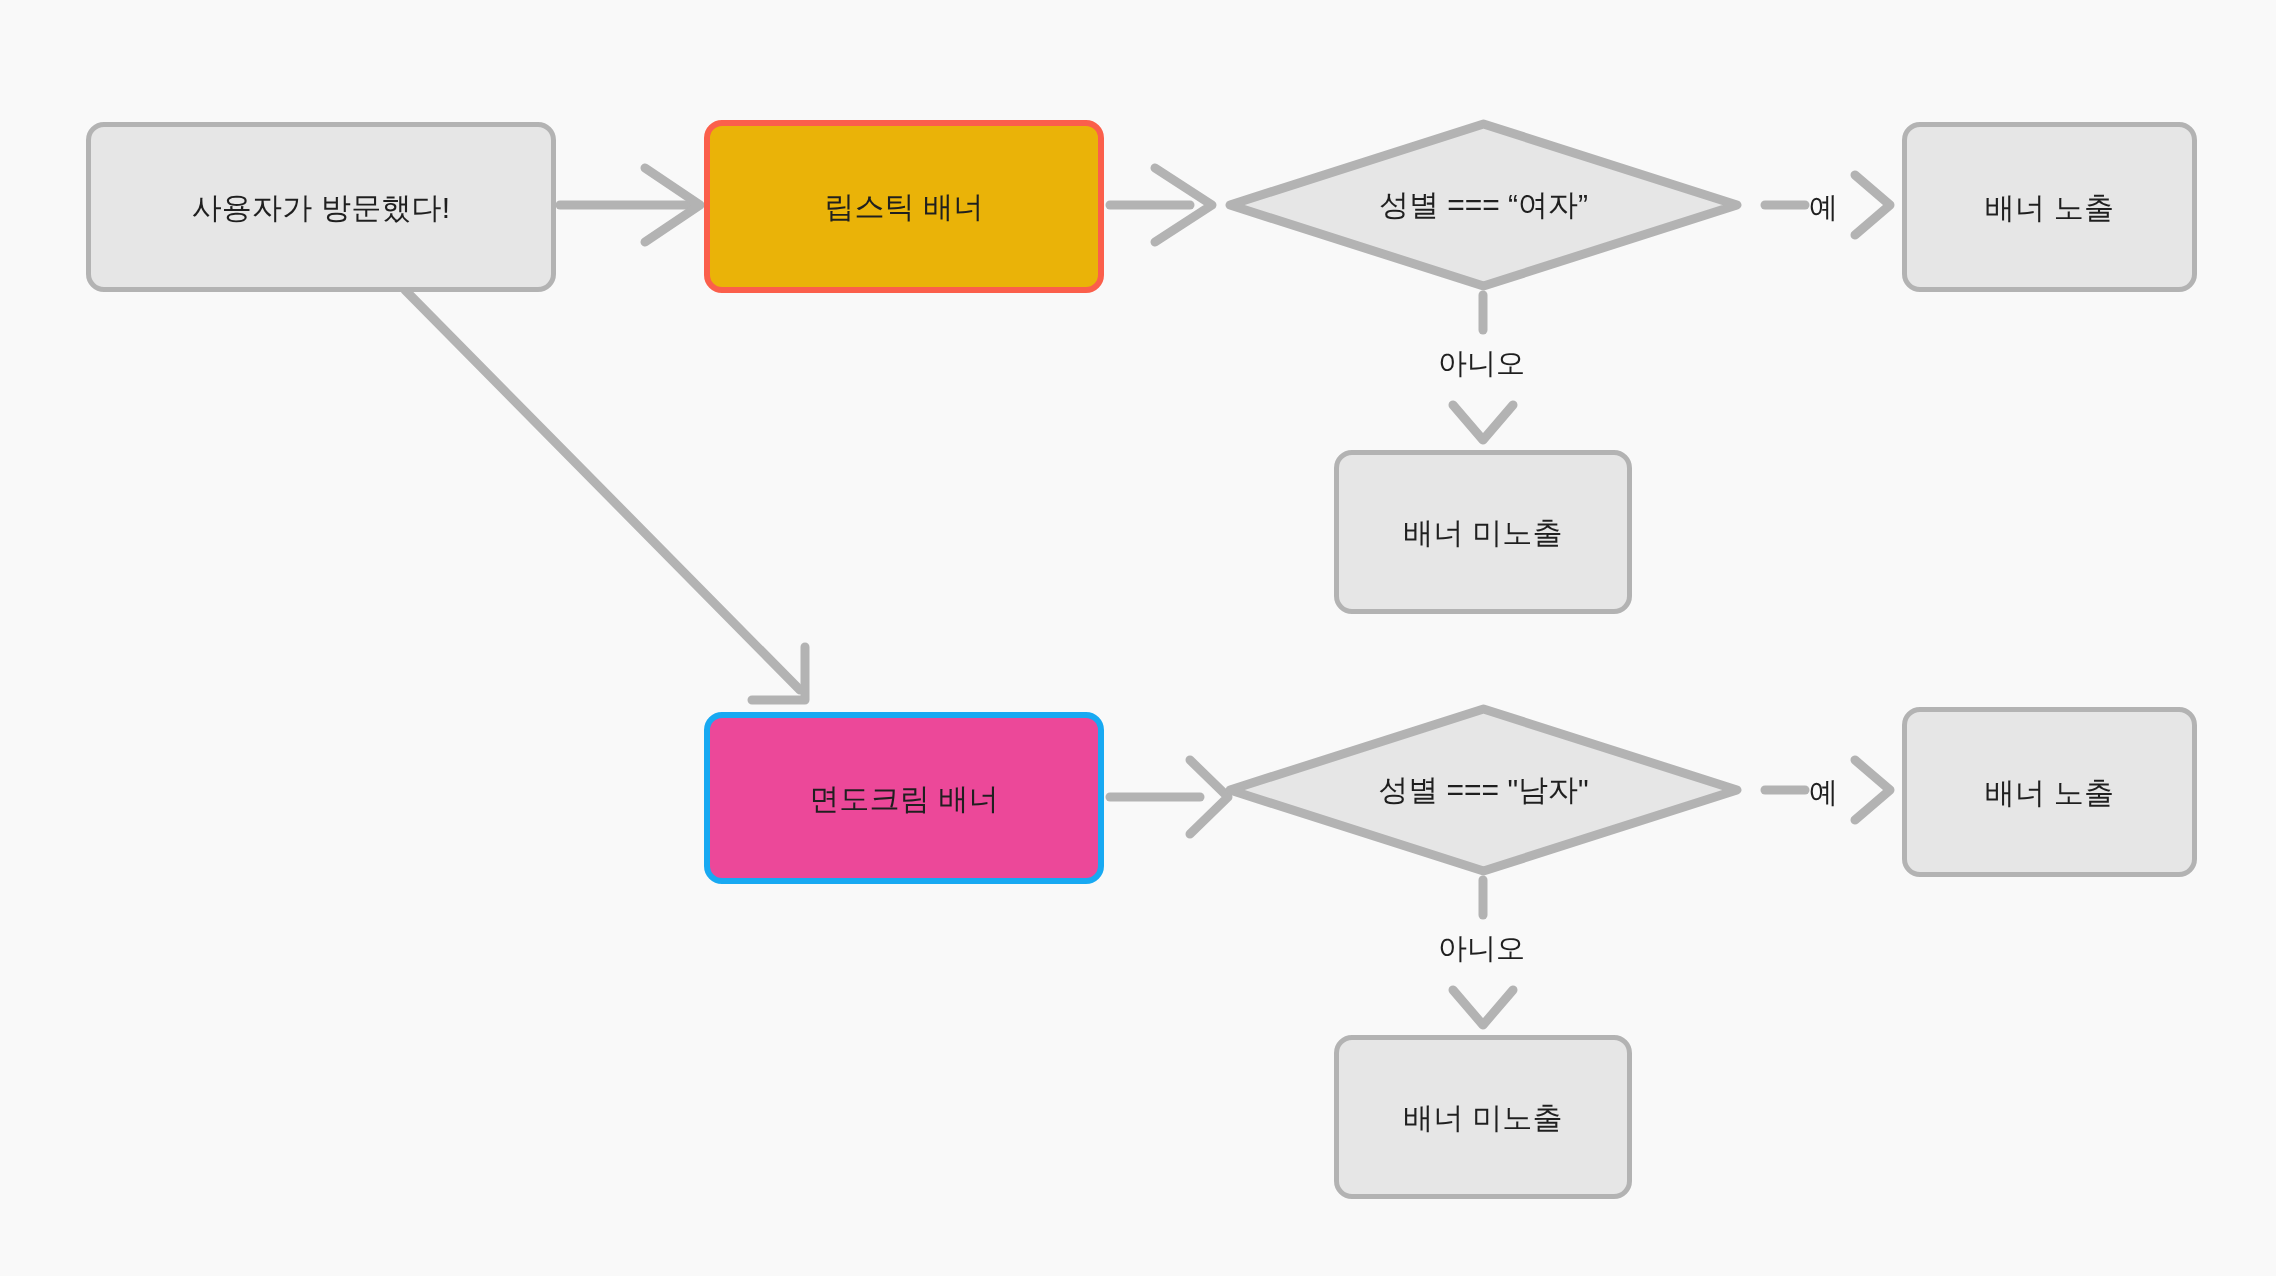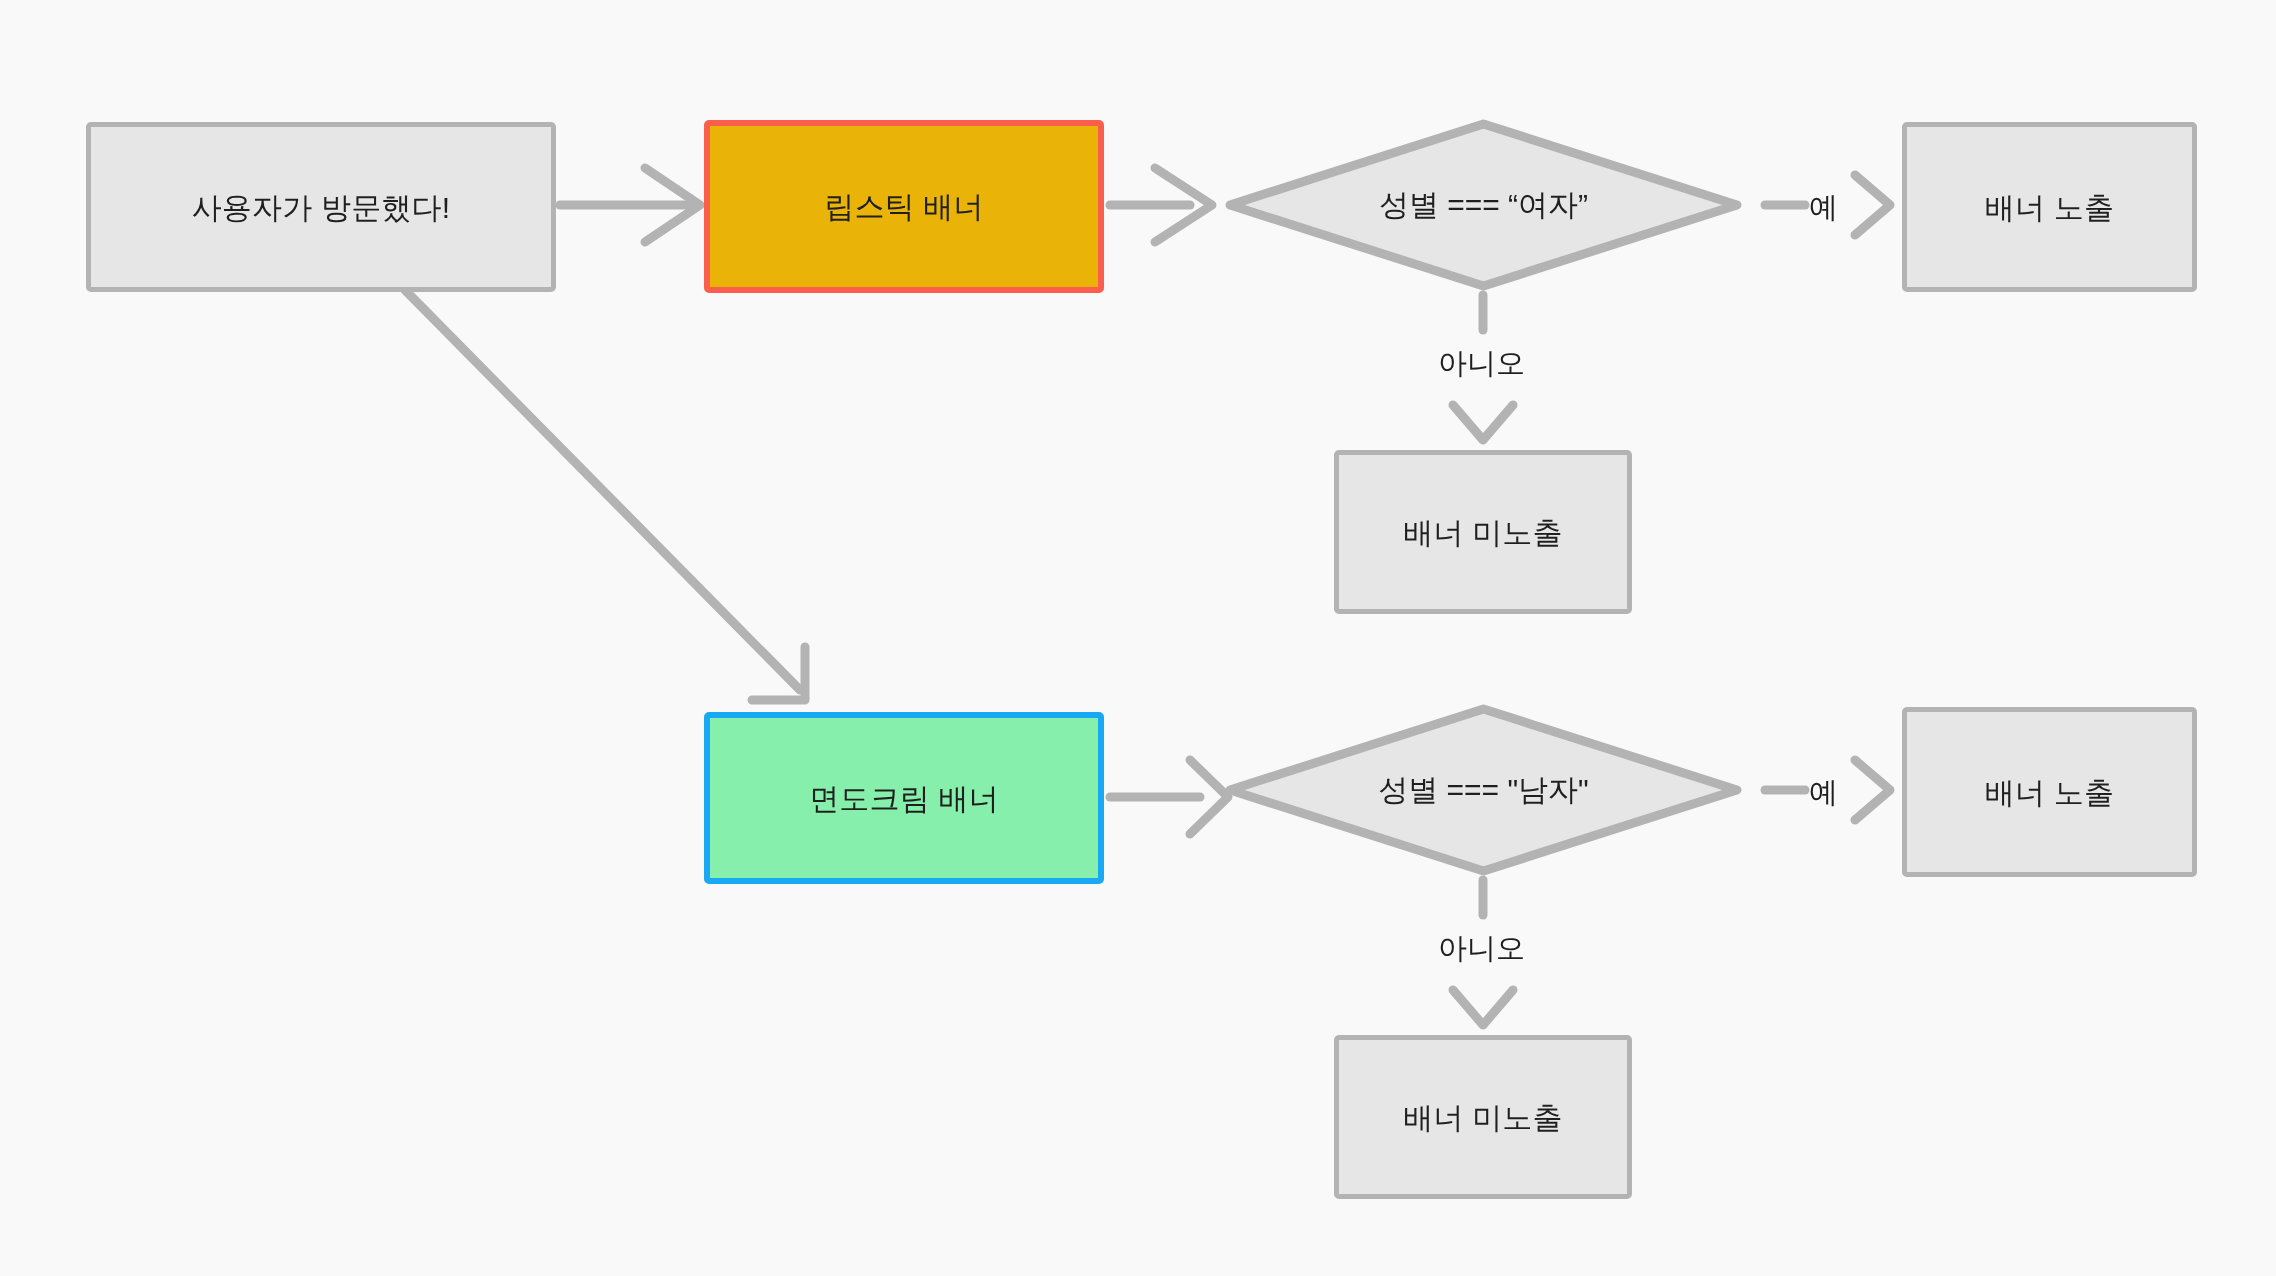--- a/index.html
+++ b/index.html
@@ -17,37 +17,37 @@
     background: #f9f9f9;
     overflow: hidden;
   }
   .node {
     position: absolute;
     box-sizing: border-box;
     display: flex;
     align-items: center;
     justify-content: center;
     text-align: center;
-    border-radius: 5px;
+    border-radius: 18px;
     font-size: 30px;
     color: #1f1f1f;
     letter-spacing: 0.2px;
     line-height: 1.3;
     z-index: 3;
   }
   .node.gray {
     background: #e6e6e6;
     border: 5px solid #b3b3b3;
   }
   .node.red {
     background: #eab308;
     border: 6px solid #fb5f4b;
   }
   .node.blue {
-    background: #86efac;
+    background: #ec4899;
     border: 6px solid #18a9f2;
   }
   .diamond-wrap {
     position: absolute;
     z-index: 2;
   }
   .diamond-wrap svg {
     display: block;
     overflow: visible;
   }

